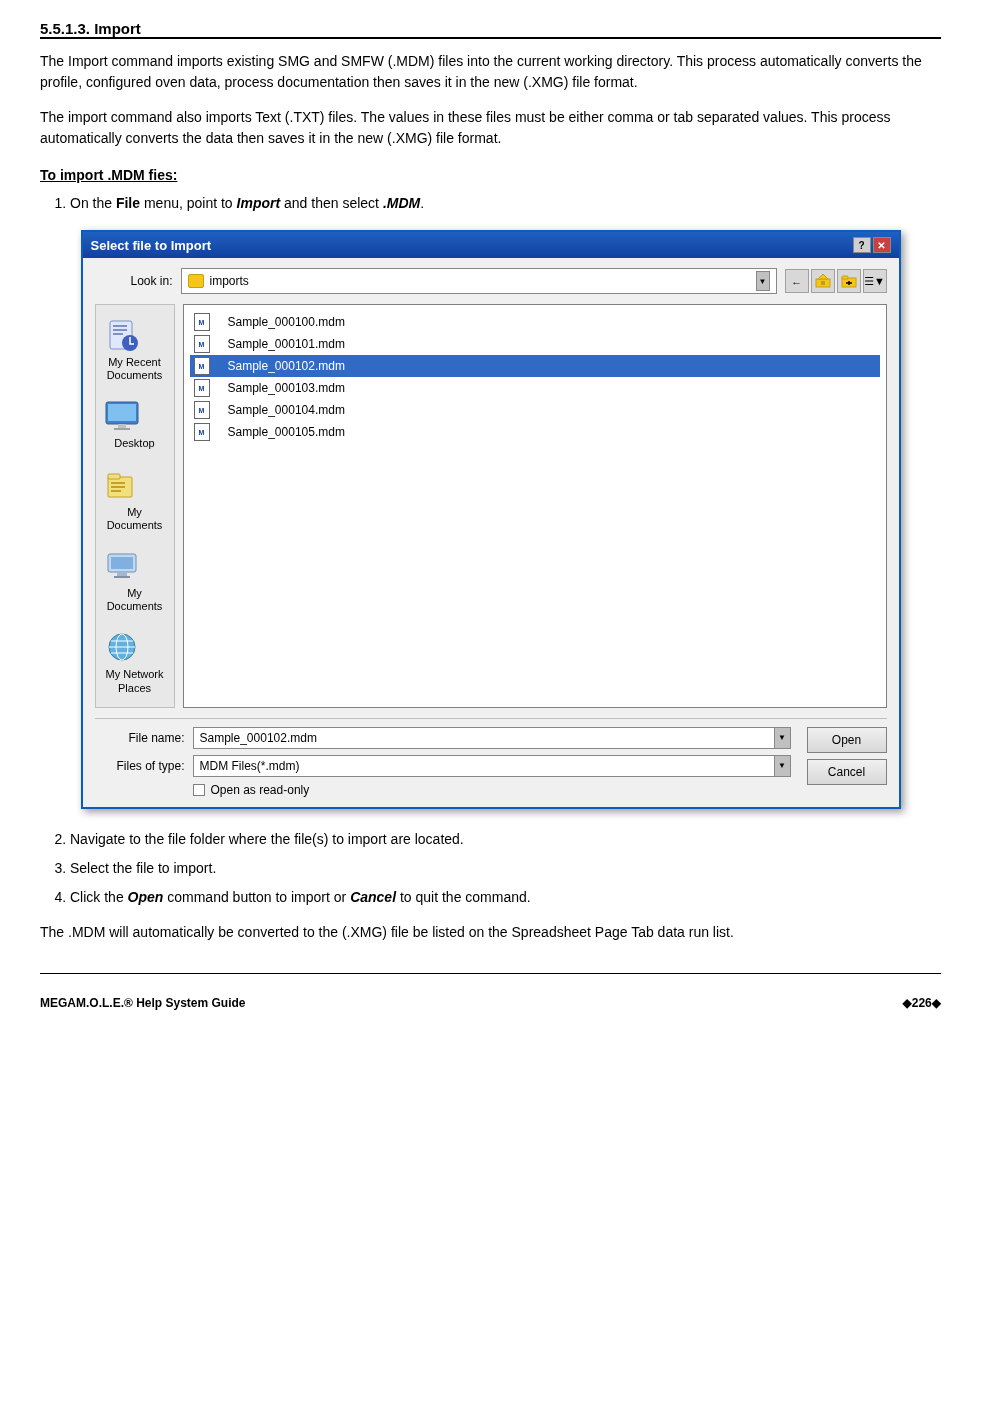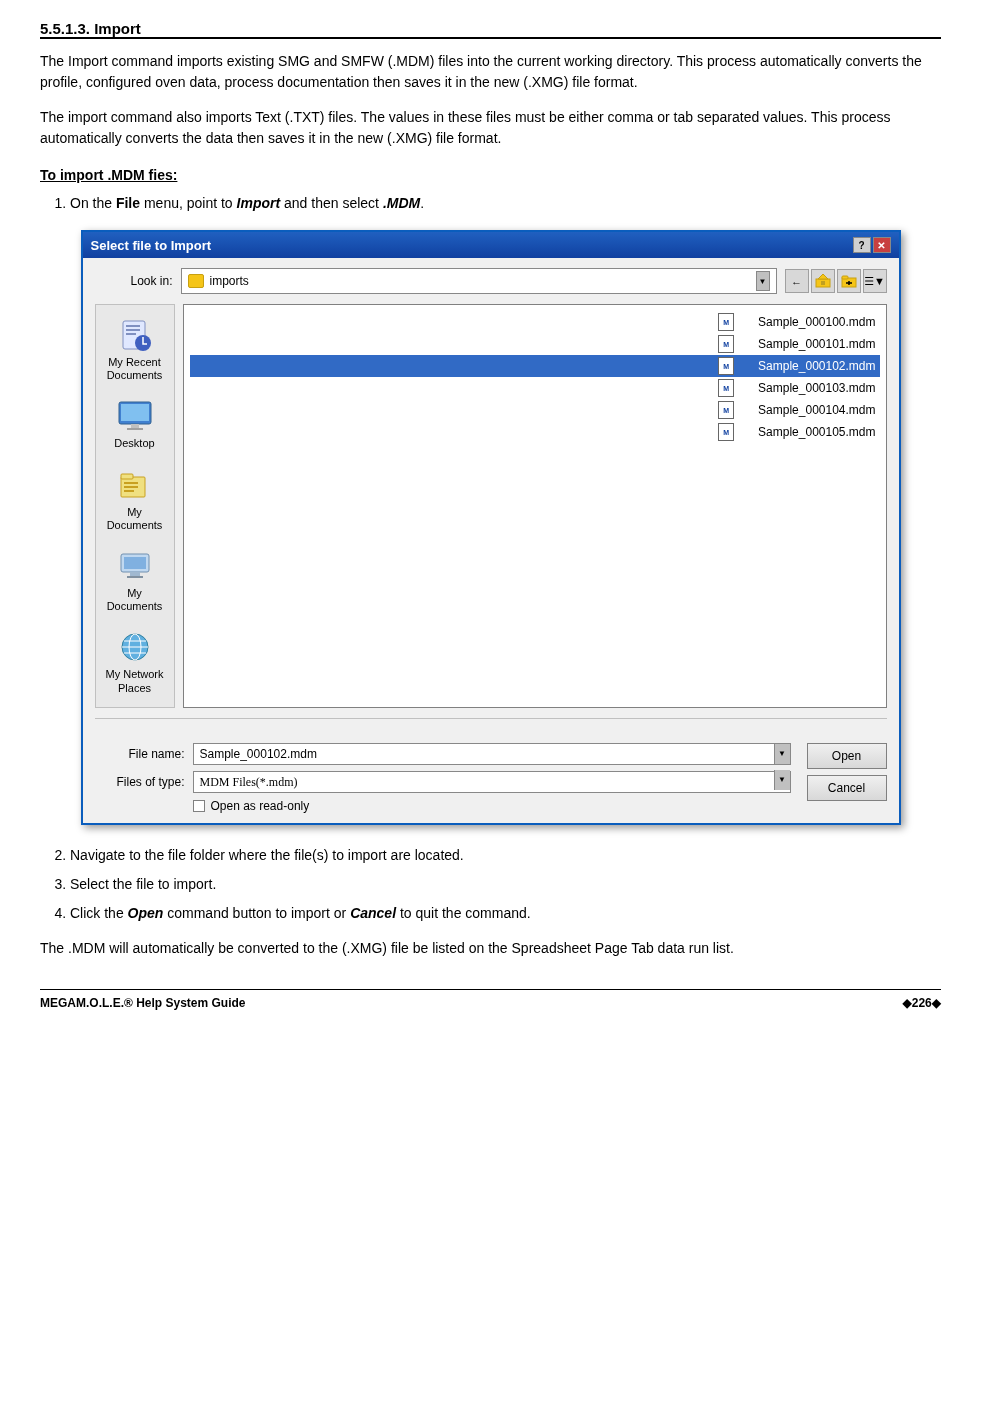--- a/index.html
+++ b/index.html
@@ -176,21 +176,20 @@
       gap: 4px;
       background: #e8e8e8;
       border: 1px solid #c0c0c0;
       padding: 6px 4px;
       align-items: center;
     }
 
     .sidebar-item-d {
       display: flex;
       flex-direction: column;
-      align-items: center;
       padding: 6px 4px;
       cursor: pointer;
       width: 100%;
       text-align: center;
     }
 
     .sidebar-icon {
       width: 36px;
       height: 36px;
       margin-bottom: 3px;
@@ -207,25 +206,24 @@
       flex: 1;
       background: #fff;
       border: 1px solid #808080;
       padding: 6px;
       min-height: 300px;
     }
 
     .file-item {
       display: flex;
       align-items: center;
-      gap: 24px;
+      gap: 18px;
       padding: 2px 4px;
       font-size: 12px;
       cursor: pointer;
-      justify-content: flex-end;
     }
 
     .file-item.selected {
       background: #316ac5;
       color: #fff;
     }
 
     
     .mdm-icon {
       width: 16px;
@@ -237,21 +235,21 @@
       display: flex;
       align-items: center;
       justify-content: center;
       color: #1040a0;
       font-weight: bold;
     }
 
     
     .dialog-form {
       border-top: 1px solid #c0c0c0;
-      padding-top: 24px;
+      padding-top: 8px;
     }
 
     .form-row {
       display: flex;
       align-items: center;
       gap: 8px;
       margin-bottom: 6px;
     }
 
     .form-label {
@@ -319,21 +317,21 @@
       align-items: center;
       justify-content: center;
       cursor: pointer;
     }
 
     
     .page-footer {
       border-top: 1px solid #000;
       display: flex;
       justify-content: space-between;
-      padding-top: 6px;
+      padding-top: 22px;
       margin-top: 30px;
       font-size: 12px;
       font-weight: bold;
     }
 
     em { font-style: italic; }
     strong { font-weight: bold; }
   </style>
 </head>
 <body>
@@ -499,21 +497,21 @@
               <div class="form-row">
                 <span class="form-label">File name:</span>
                 <div class="form-input" style="display:flex; align-items:center; justify-content:space-between;">
                   <span style="font-size:12px;">Sample_000102.mdm</span>
                   <div class="combo-dropdown-arrow">▼</div>
                 </div>
               </div>
 
               <div class="form-row">
                 <span class="form-label">Files of type:</span>
-                <div class="form-input" style="display:flex; align-items:flex-end; justify-content:space-between;font-family:Liberation Serif, serif;">
+                <div class="form-input" style="display:flex; align-items:center; justify-content:space-between;">
                   <span style="font-size:12px;">MDM Files(*.mdm)</span>
                   <div class="combo-dropdown-arrow">▼</div>
                 </div>
               </div>
 
               <div class="checkbox-row">
                 <div class="checkbox-box"></div>
                 <span>Open as read-only</span>
               </div>
             </div>

